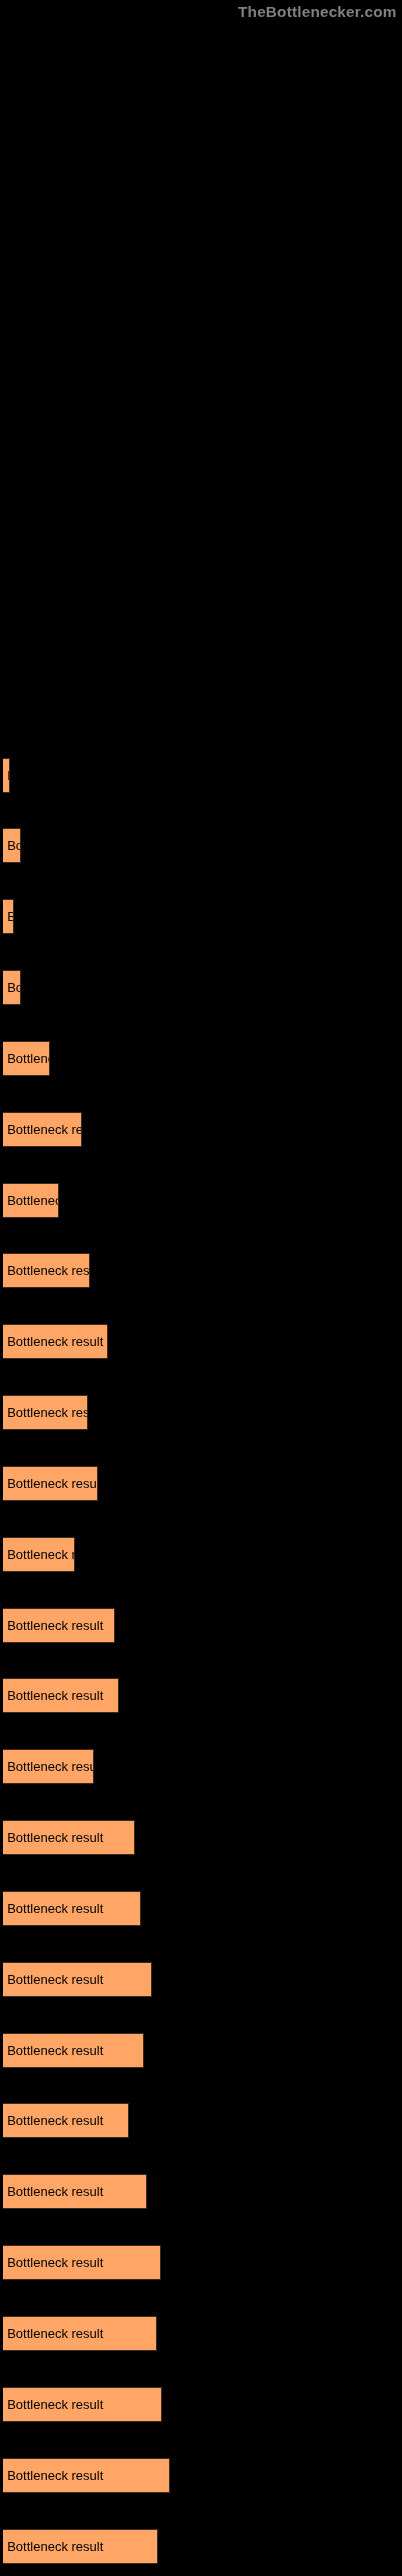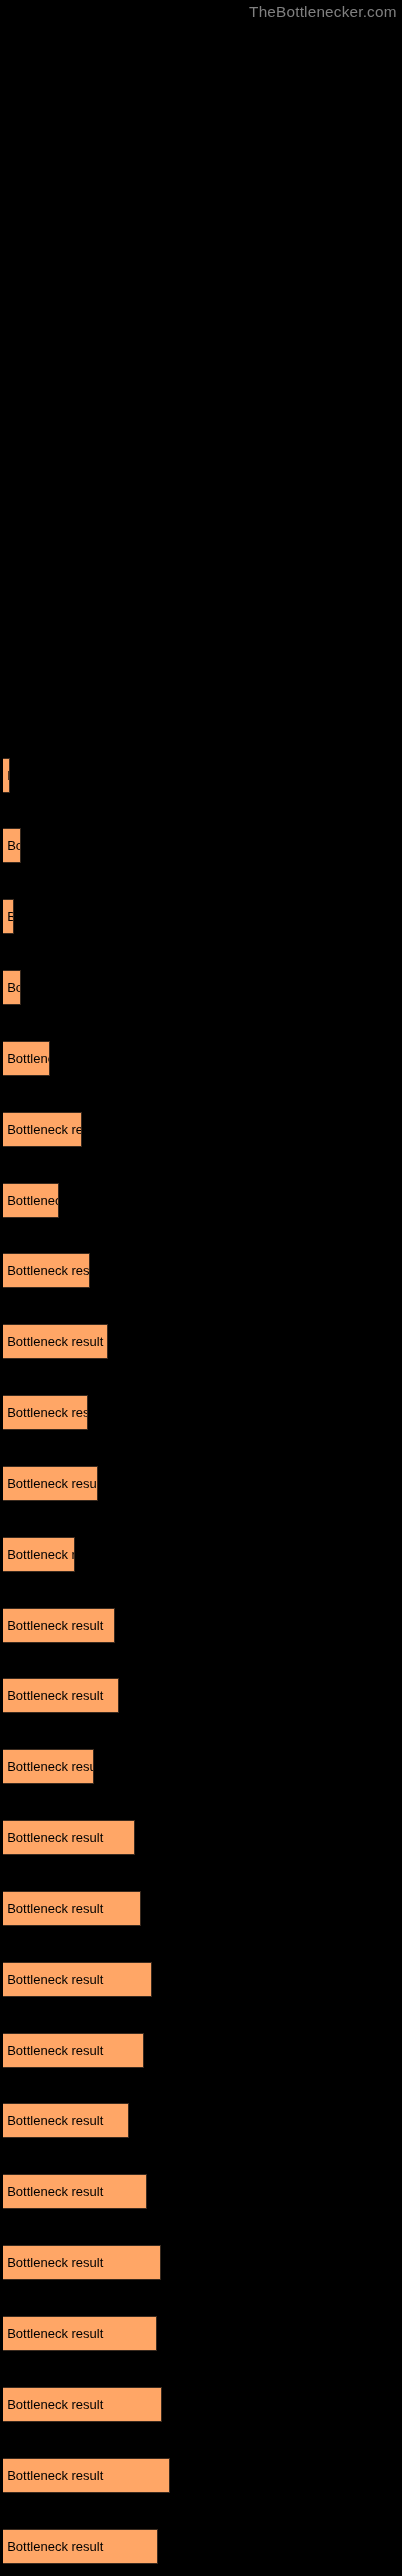--- a/index.html
+++ b/index.html
@@ -29,20 +29,21 @@
     position: absolute;
     right: 6.4px;
     top: 1.6px;
     font-family: "Liberation Sans", sans-serif;
     font-size: 15.3px;
     line-height: 19.3px;
     color: #808080;
     letter-spacing: 0.2px;
     white-space: nowrap;
     user-select: none;
+    font-weight: bold;
   }
 
   #plot-area {
     position: absolute;
     left: 0;
     top: 0;
     width: 403px;
     height: 2576px;
   }
 

